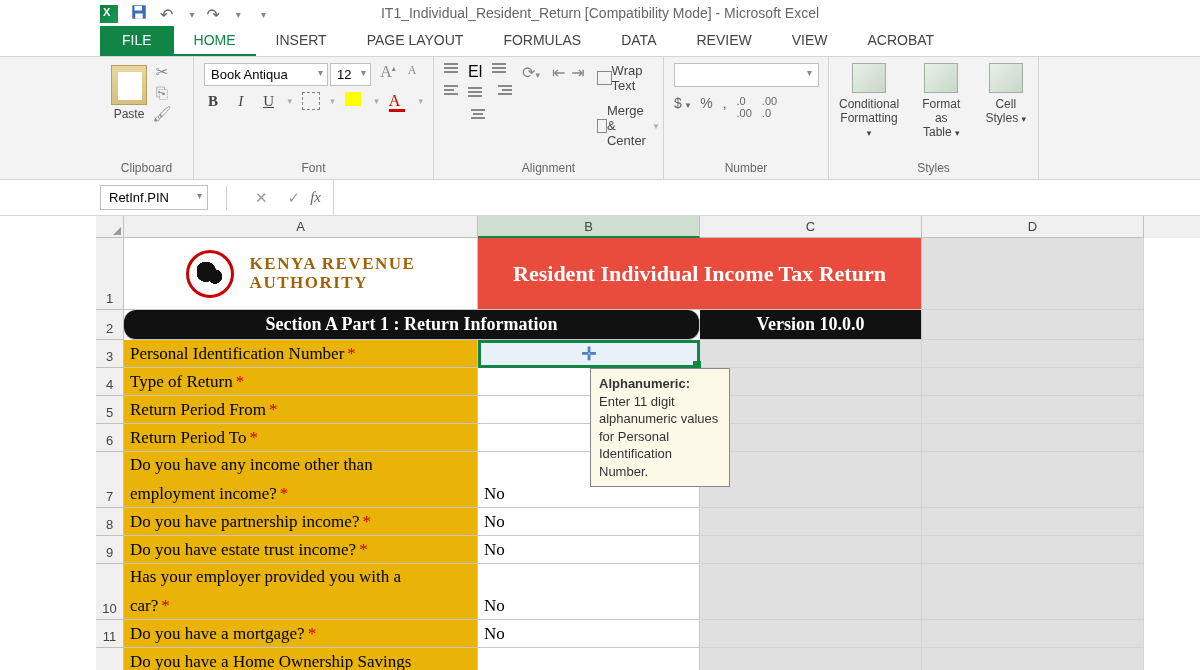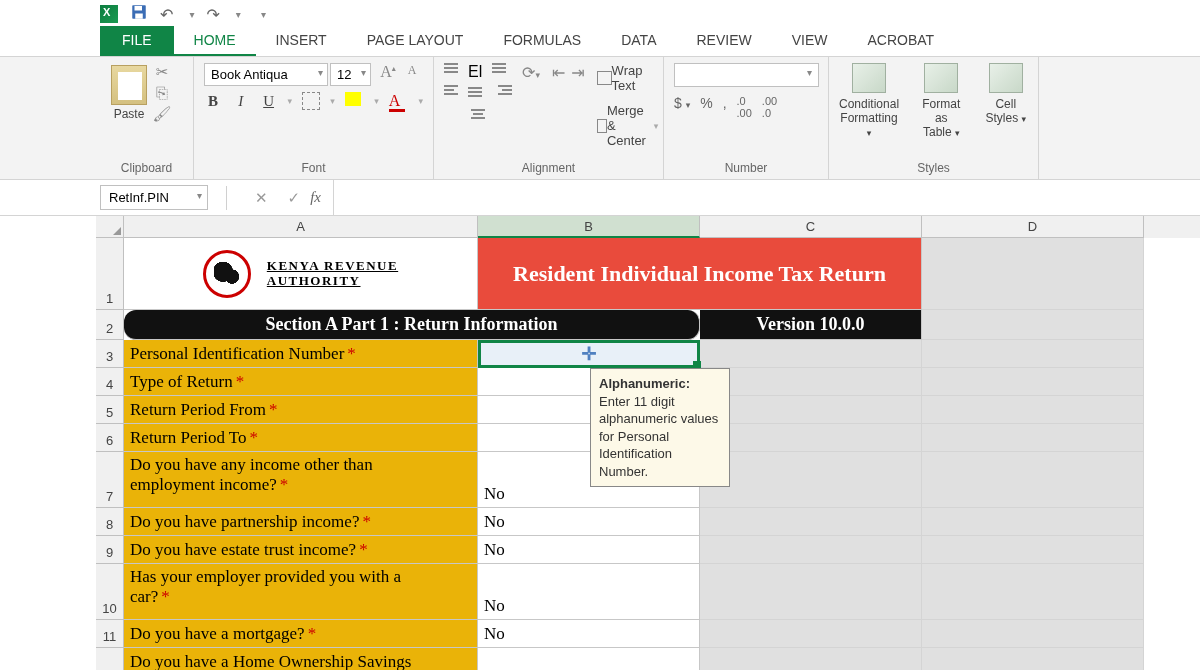--- a/index.html
+++ b/index.html
@@ -93,40 +93,40 @@
 .row { display: flex; }
 .row-h { width: 28px; text-align: center; border-right: 1px solid #c0c0c0; border-bottom: 1px solid #c0c0c0; font-size: 13px; color: #444; background: #f0f0f0; display: flex; align-items: flex-end; justify-content: center; padding-bottom: 3px; }
 .cell { border-right: 1px solid #c7c7c7; border-bottom: 1px solid #c7c7c7; font-size: 17px; padding: 3px 6px; display: flex; align-items: flex-end; }
 
 
 .r1 { height: 72px; }
 .kra-cell { width: 354px; background: #fff; display: flex; align-items: center; justify-content: center; gap: 10px; }
 .kra-logo { width: 54px; height: 48px; position: relative; }
 .kra-circle { width: 48px; height: 48px; border-radius: 50%; border: 3px solid #c00; position: relative; overflow: hidden; }
 .kra-circle::before { content: ''; position: absolute; left: 8px; top: 6px; width: 30px; height: 32px; background: radial-gradient(circle at 30% 40%, #111 35%, transparent 36%), radial-gradient(circle at 60% 55%, #111 28%, transparent 29%); }
-.kra-text { font-family: 'Trajan Pro', 'Times New Roman', serif; font-weight: 600; letter-spacing: 1.5px; color: #000000; font-size: 13px; line-height: 1.1; text-align: left; text-decoration: underline; }
+.kra-text { font-family: 'Trajan Pro', 'Times New Roman', serif; font-weight: 600; letter-spacing: 1.5px; color: #a16207; font-size: 17px; line-height: 1.1; text-align: left; }
 .title-cell { width: 444px; background: #e94b3c; color: #fff; font-family: 'Book Antiqua', serif; font-weight: bold; font-size: 22px; display: flex; align-items: center; justify-content: center; }
 
 
 .r2 .row-h { height: 30px; }
 .section-cell { width: 576px; background: #111; color: #fff; font-family: 'Book Antiqua', serif; font-weight: bold; font-size: 18px; text-align: center; justify-content: center; align-items: center; height: 30px; border-radius: 12px; }
 .version-cell { width: 222px; background: #111; color: #fff; font-family: 'Book Antiqua', serif; font-weight: bold; font-size: 18px; justify-content: center; align-items: center; height: 30px; }
 
 
 .data-row .row-h { height: 28px; }
 .label-cell { width: 354px; background: #eab308; font-family: 'Book Antiqua', serif; height: 28px; }
 .label-cell .req { color: #c00; margin-left: 3px; }
 .input-cell { width: 222px; background: #fff; font-family: 'Book Antiqua', serif; height: 28px; position: relative; }
 .input-cell.active { border: 3px solid #108546; background: #e8f0f8; }
 .active-handle { position: absolute; right: -4px; bottom: -4px; width: 8px; height: 8px; background: #108546; }
 .cursor-plus { position: absolute; left: 50%; top: 50%; transform: translate(-50%, -50%); color: #5080c0; font-size: 18px; font-weight: bold; }
 
 
 .tall .row-h { height: 56px; }
-.tall .label-cell { height: 56px; align-items: flex-start; flex-direction: column; padding-top: 3px; }
+.tall .label-cell { height: 56px; align-items: flex-start; flex-direction: column; justify-content: space-between; padding-top: 3px; }
 .tall .input-cell { height: 56px; }
 
 
 .tooltip { position: absolute; left: 494px; top: 130px; width: 140px; background: #fdf9e8; border: 1px solid #888; padding: 6px 8px; font-size: 13px; color: #333; line-height: 1.35; z-index: 10; }
 .tooltip b { font-weight: bold; }
 
 
 .extra-cell { width: 222px; height: 28px; background: #e0e0e0; border-right: 1px solid #d4d4d4; border-bottom: 1px solid #d4d4d4; }
 .extra-cell.r1h { height: 72px; }
 .extra-cell.r2h { height: 30px; }
@@ -144,20 +144,21 @@
           <rect x="6" y="4" width="10" height="6" fill="#fff"></rect>
           <rect x="7" y="14" width="10" height="7" fill="#fff"></rect>
         </svg>
     </div>
     <span class="undo-icon">↶</span>
     <span class="qat-more">▾</span>
     <span class="redo-icon">↷</span>
     <span class="qat-more">▾</span>
     <span class="qat-more" style="margin-left:8px;">▾</span>
   </div>
+  <div class="title-text">IT1_Individual_Resident_Return  [Compatibility Mode] - Microsoft Excel</div>
 </div>
 
 <div class="ribbon-tabs">
   <div class="ribbon-tab file">FILE</div>
   <div class="ribbon-tab active">HOME</div>
   <div class="ribbon-tab">INSERT</div>
   <div class="ribbon-tab">PAGE LAYOUT</div>
   <div class="ribbon-tab">FORMULAS</div>
   <div class="ribbon-tab">DATA</div>
   <div class="ribbon-tab">REVIEW</div>

